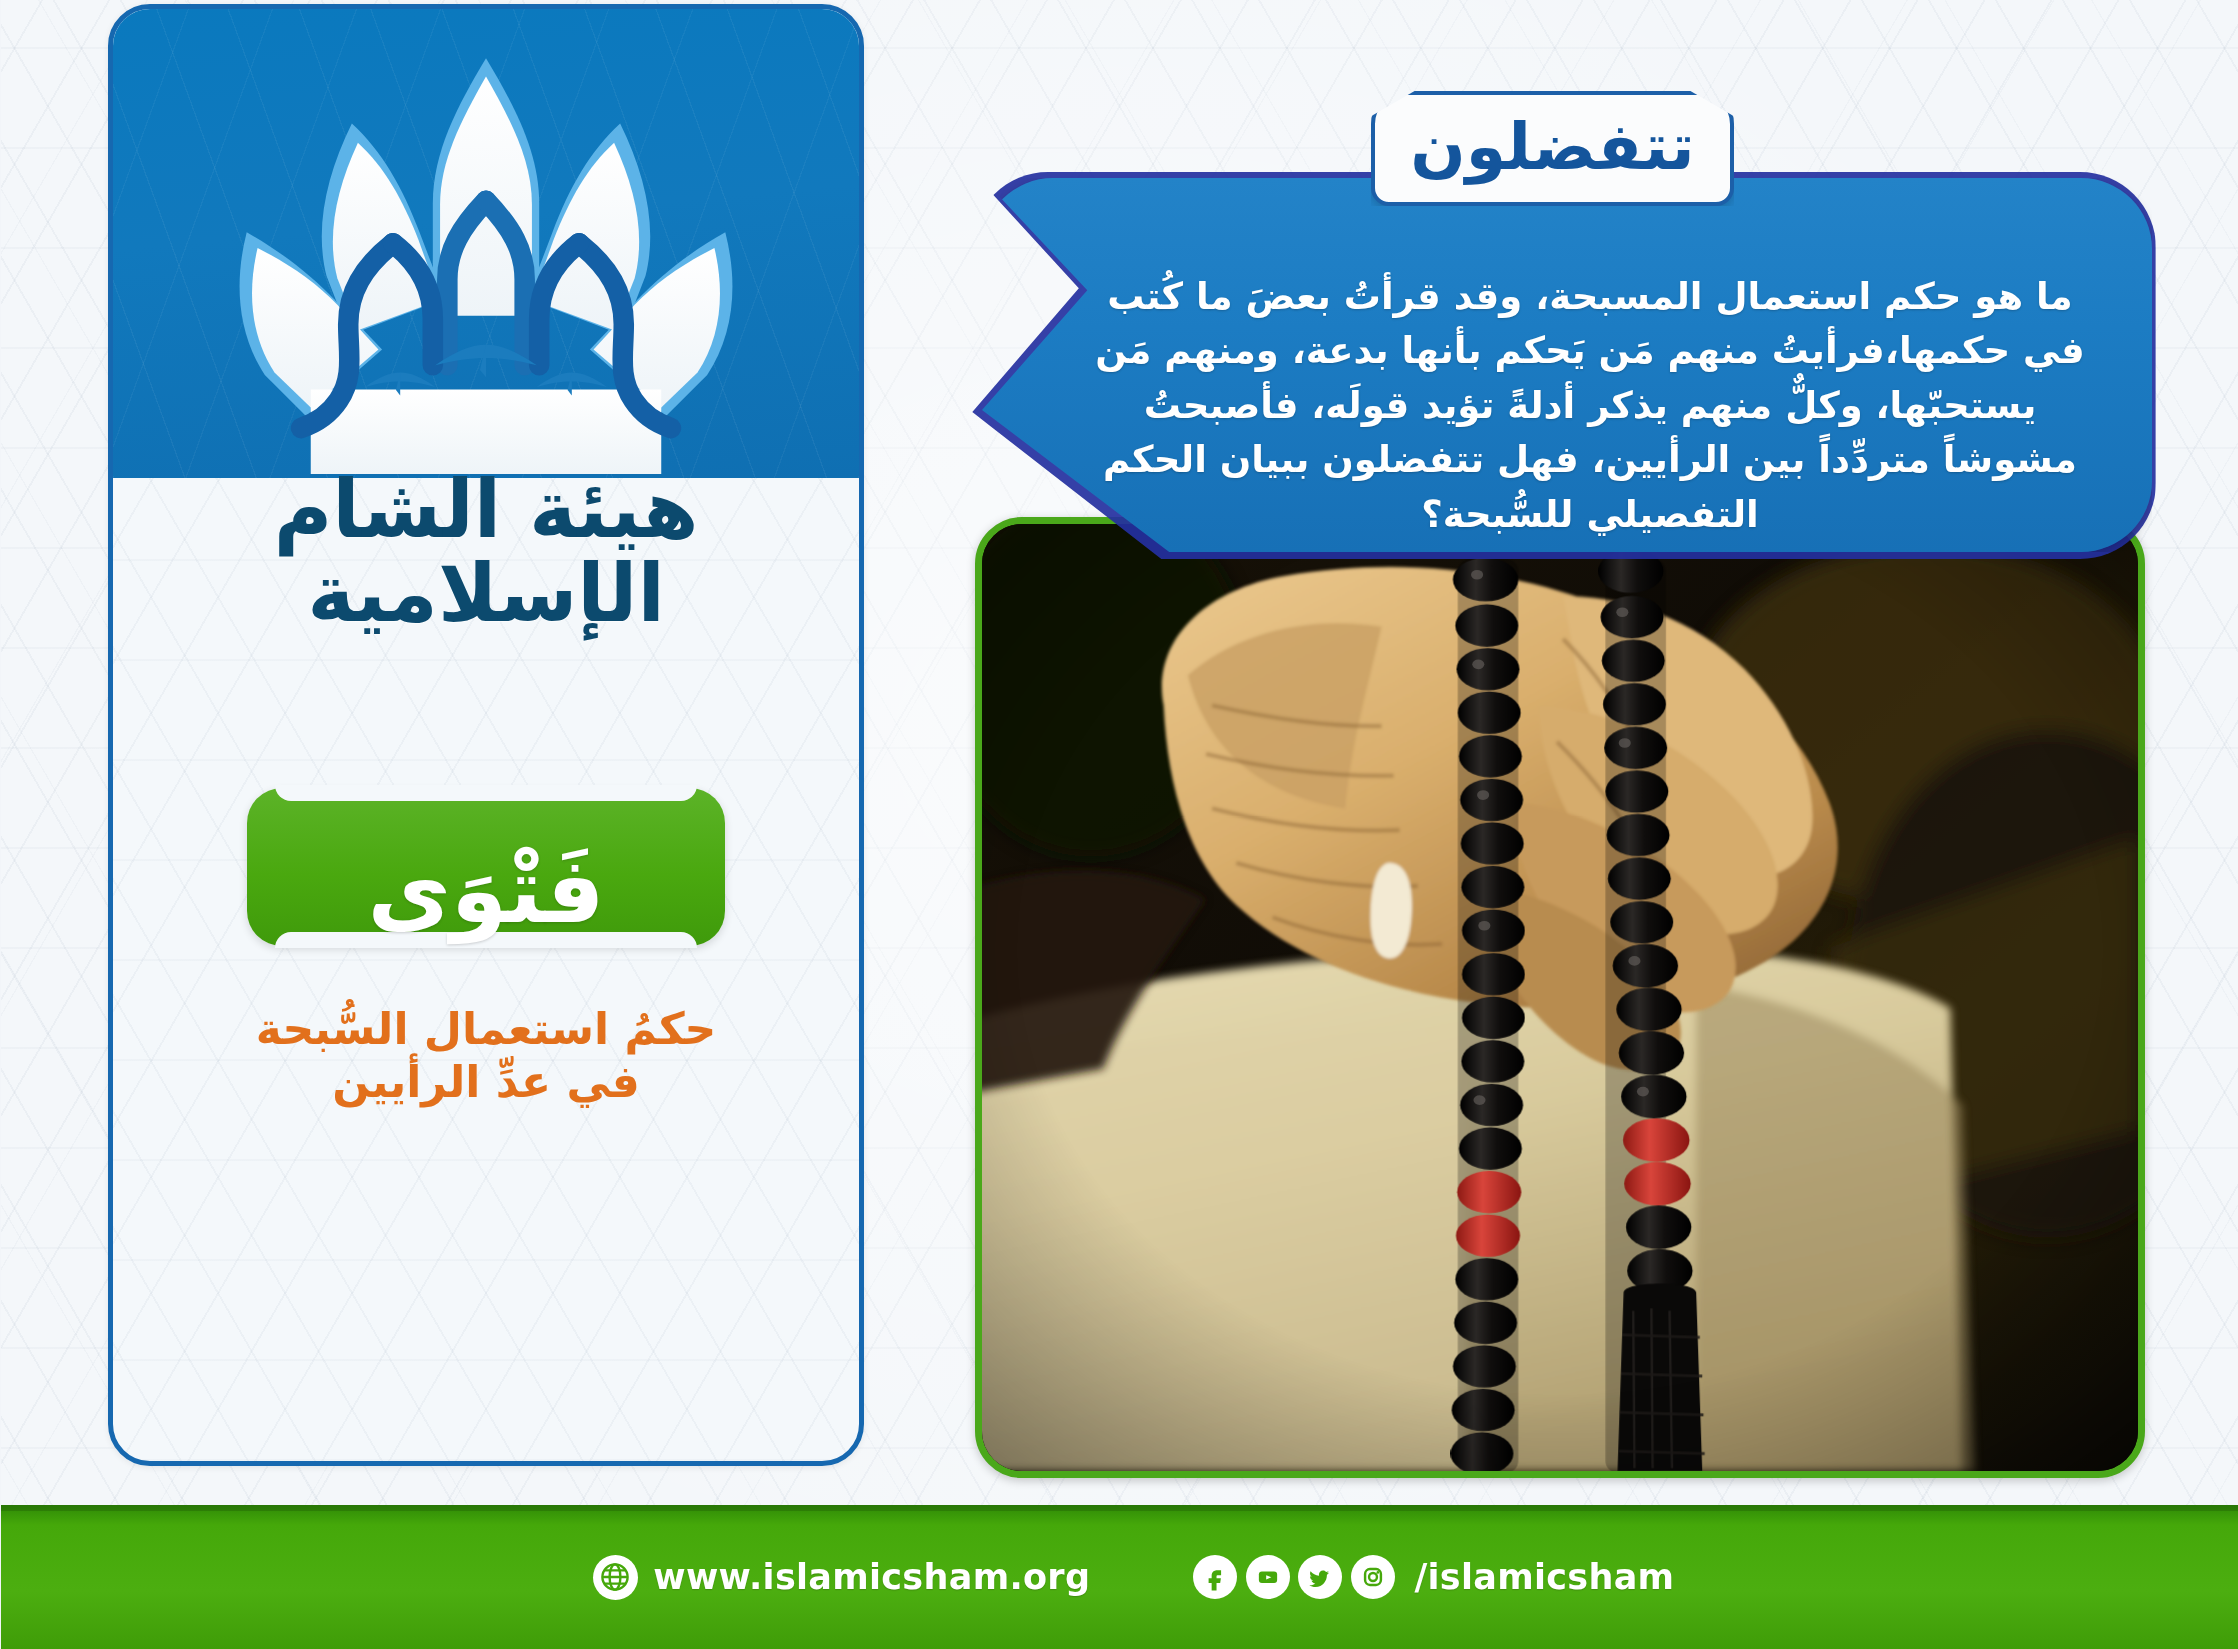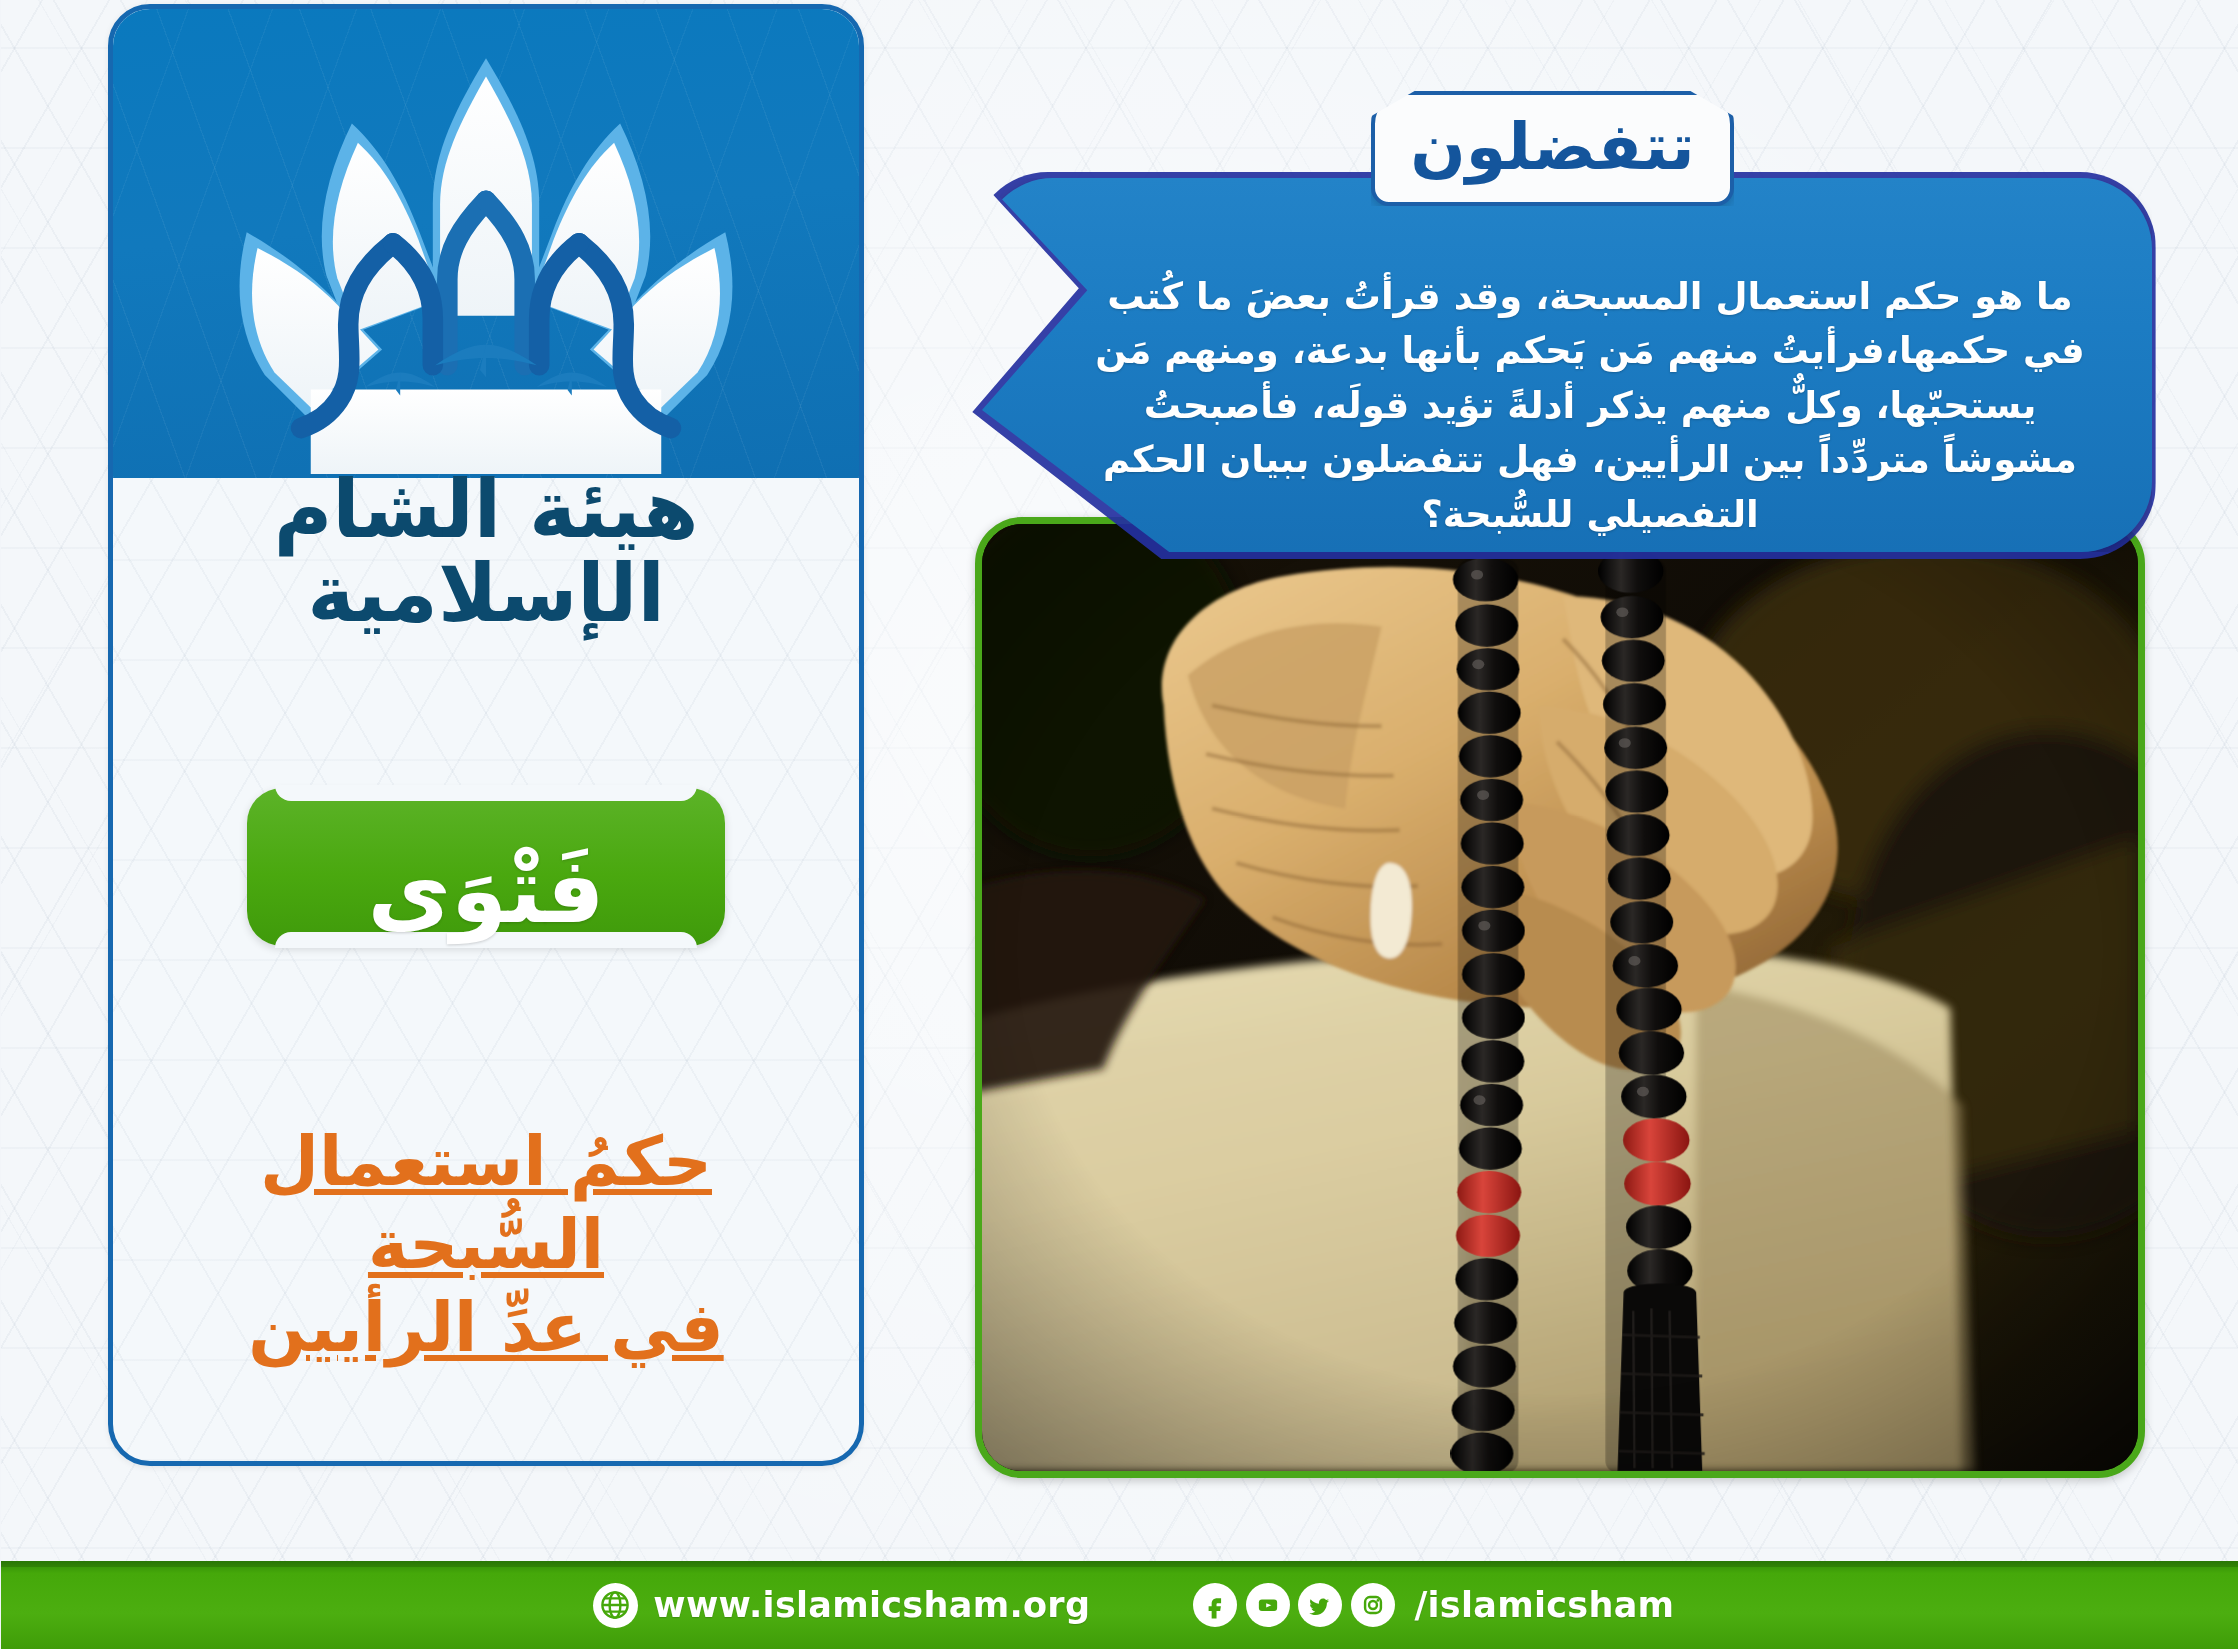--- a/index.html
+++ b/index.html
@@ -99,29 +99,28 @@
   #fatwa-badge-label{
     position:relative;z-index:2;
     color:#ffffff;font-size:91px;font-weight:bold;
     direction:rtl;line-height:1;
     text-shadow:0 1.2px 3px rgba(0,0,0,.18);
     padding-bottom:9.7px;
   }
 
   
   #fatwa-title{
-    position:absolute;left:37px;right:37px;top:1112px;
+    position:absolute;left:37px;right:37px;top:993px;
     text-align:center;z-index:4;
     color:#e2701c;
     direction:rtl;
-    font-size:68px;
+    font-size:44px;
     font-weight:bold;
     line-height:1.22;
     letter-spacing:-1.2px;
-    text-decoration:underline;
   }
   #fatwa-title .tline{display:block}
 
   
 
   
   #photo-frame{
     position:absolute;
     left:975px;top:517px;width:1170px;height:961px;
     border:7.9px solid #4aa81a;
@@ -195,21 +194,21 @@
     box-shadow:0 3px 8.5px rgba(0,0,0,.18);
   }
   #question-badge-label{
     color:#14559c;
     font-size:65px;font-weight:bold;direction:rtl;line-height:1;
     padding-bottom:4.8px;
   }
 
   
   #footer{
-    position:absolute;left:0;bottom:0;width:100%;height:88px;
+    position:absolute;left:0;bottom:0;width:100%;height:144px;
     background:linear-gradient(180deg,#2f8a06 0%,#45a80a 14%,#4cae10 60%,#3f9c08 100%);
     z-index:12;
     display:flex;align-items:center;justify-content:center;
     gap:103px;
     direction:ltr;
     padding-left:28px;
   }
   #footer::before{
     content:"";position:absolute;left:0;top:0;width:100%;height:6px;
     background:rgba(0,0,0,.14);

